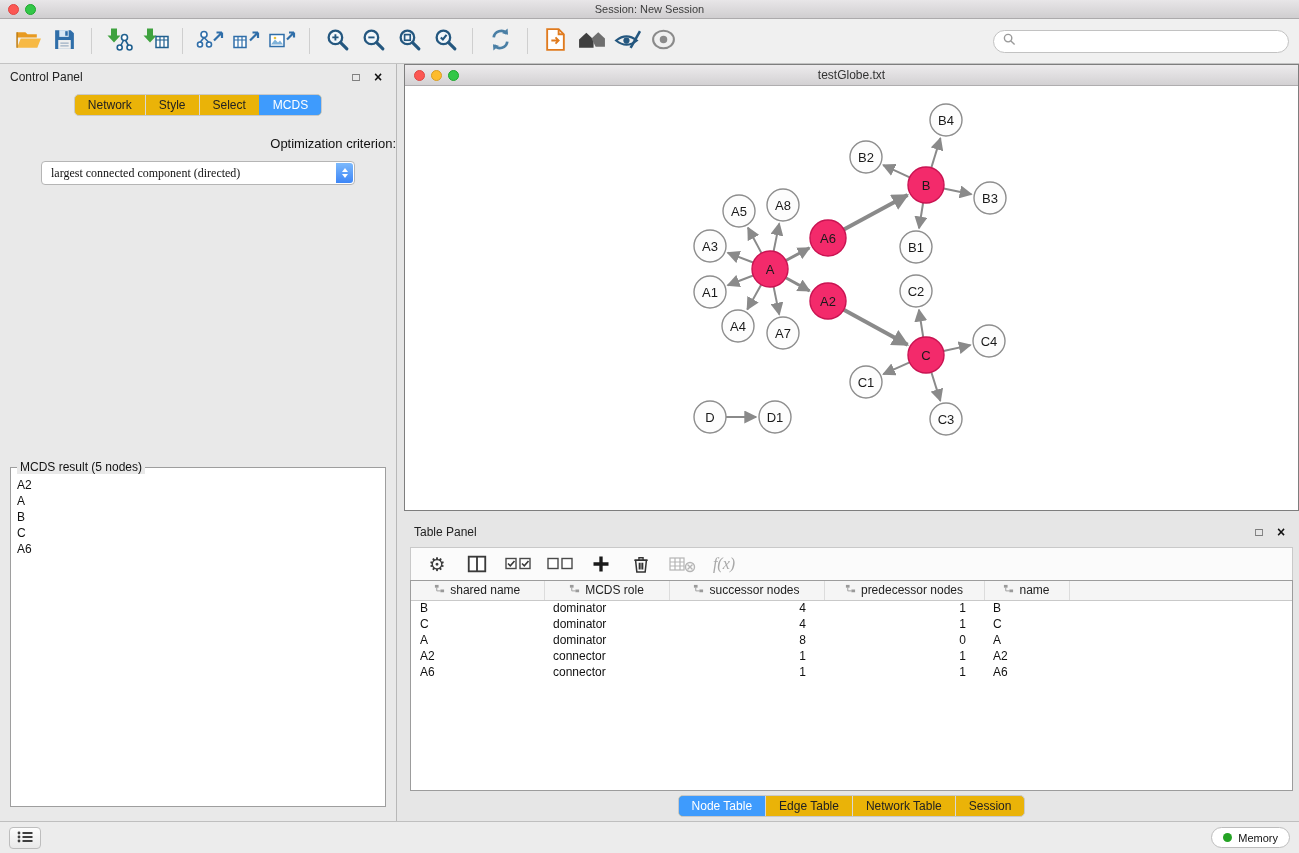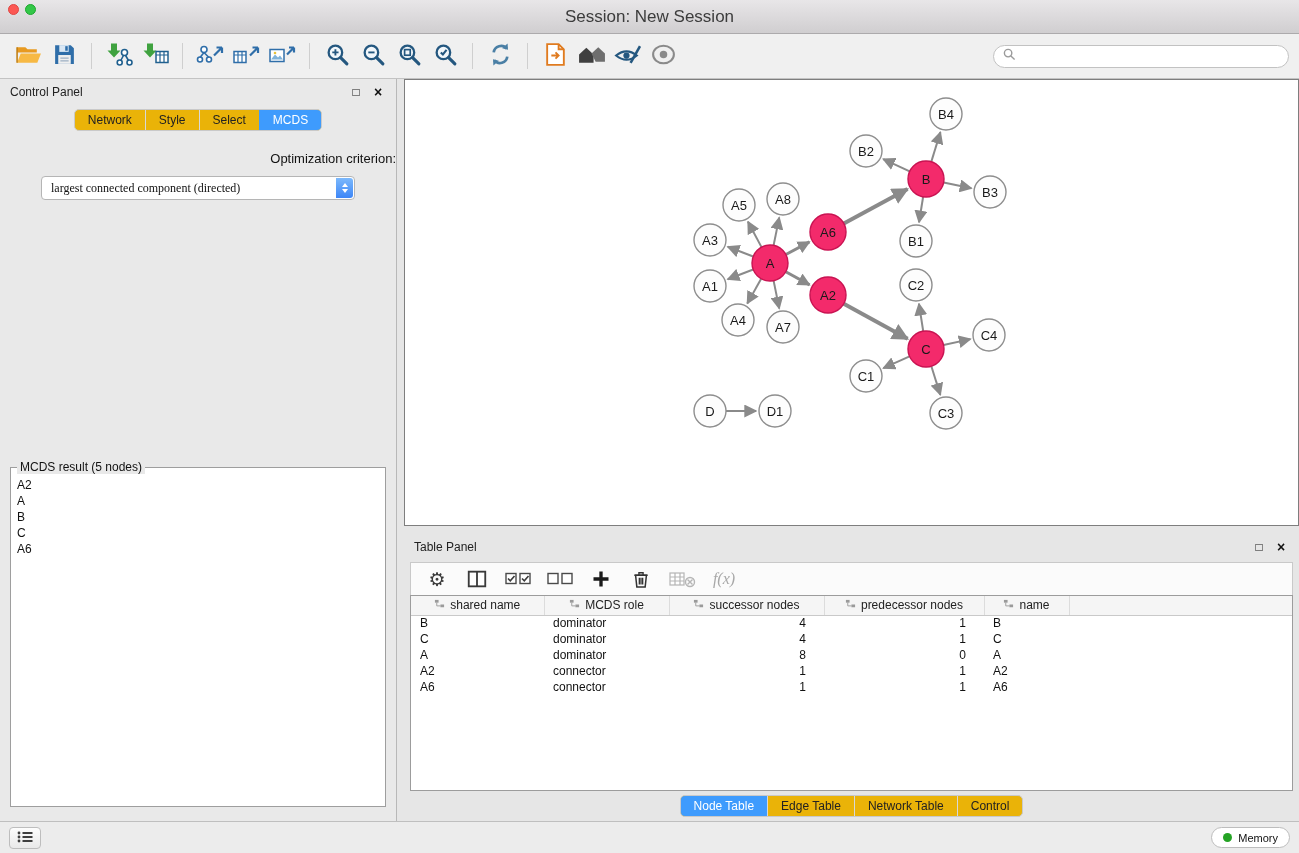--- a/index.html
+++ b/index.html
@@ -1,22 +1,22 @@
 <!DOCTYPE html>
 <html><head>
 <meta charset="utf-8">
 <style>
   * { margin:0; padding:0; box-sizing:border-box; }
   html,body { width:1299px; height:853px; overflow:hidden; }
   body { font-family:"Liberation Sans", sans-serif; background:#ECECEC; display:flex; flex-direction:column; }
 
   
-  .titlebar { height:34px; background:linear-gradient(#E8E6E8,#D0CED0); border-bottom:1px solid #ACAAAC;
+  .titlebar { height:19px; background:linear-gradient(#E8E6E8,#D0CED0); border-bottom:1px solid #ACAAAC;
               display:flex; align-items:center; justify-content:center; position:relative;
-              font-size:17px; color:#3C3C3C; flex:0 0 auto; }
+              font-size:11px; color:#3C3C3C; flex:0 0 auto; }
   .tl-dots { position:absolute; left:8px; top:4px; display:flex; gap:6px; }
   .dot { width:11px; height:11px; border-radius:50%; }
   .dot.red { background:#FC5753; border:1px solid #DF4744; }
   .dot.yellow { background:#FEBC2E; border:1px solid #D89E24; }
   .dot.green { background:#33C748; border:1px solid #1DA72E; }
 
   
   .toolbar { height:45px; background:#F0F0F0; border-bottom:1px solid #C3C3C3; display:flex;
              align-items:center; padding:0 10px; flex:0 0 auto; }
   .tb-btn { width:36px; height:36px; display:flex; align-items:center; justify-content:center;
@@ -283,20 +283,28 @@
           <div class="list-item">B</div>
           <div class="list-item">C</div>
           <div class="list-item">A6</div>
         </div>
     </fieldset>
   </div>
 
   <div class="right-col">
 
     <div class="network-window">
+      <div class="nw-titlebar">
+        <div class="nw-dots">
+          <span class="dot red"></span>
+          <span class="dot yellow"></span>
+          <span class="dot green"></span>
+        </div>
+        <span>testGlobe.txt</span>
+      </div>
       <div class="nw-canvas">
         <svg id="graph-svg" width="893" height="424" viewBox="0 0 893 424">
           <defs>
             <marker id="arrow" markerUnits="userSpaceOnUse" markerWidth="13" markerHeight="13" viewBox="0 0 10 10" refX="9" refY="5" orient="auto">
                 <path d="M0 0L10 5L0 10z" fill="#8A8A8A"></path>
               </marker>
             <marker id="arrowL" markerUnits="userSpaceOnUse" markerWidth="17" markerHeight="17" viewBox="0 0 10 10" refX="9" refY="5" orient="auto">
                 <path d="M0 0L10 5L0 10z" fill="#8A8A8A"></path>
               </marker>
           </defs>
@@ -555,21 +563,21 @@
                 <td></td>
               </tr>
             </tbody>
         </table>
       </div>
       <div class="tp-tabs-wrap">
           <div class="seg" id="tp-tabs">
             <div class="seg-tab active">Node Table</div>
             <div class="seg-tab">Edge Table</div>
             <div class="seg-tab">Network Table</div>
-            <div class="seg-tab">Control</div>
+            <div class="seg-tab">Session</div>
           </div>
         </div>
     </div>
   </div>
 </div>
 
 <div class="statusbar">
   <div class="list-btn">
       <span><svg viewBox="0 0 16 12" width="16" height="12">
           <circle cx="2" cy="2" r="1.4" fill="#3F3F3F"></circle>

